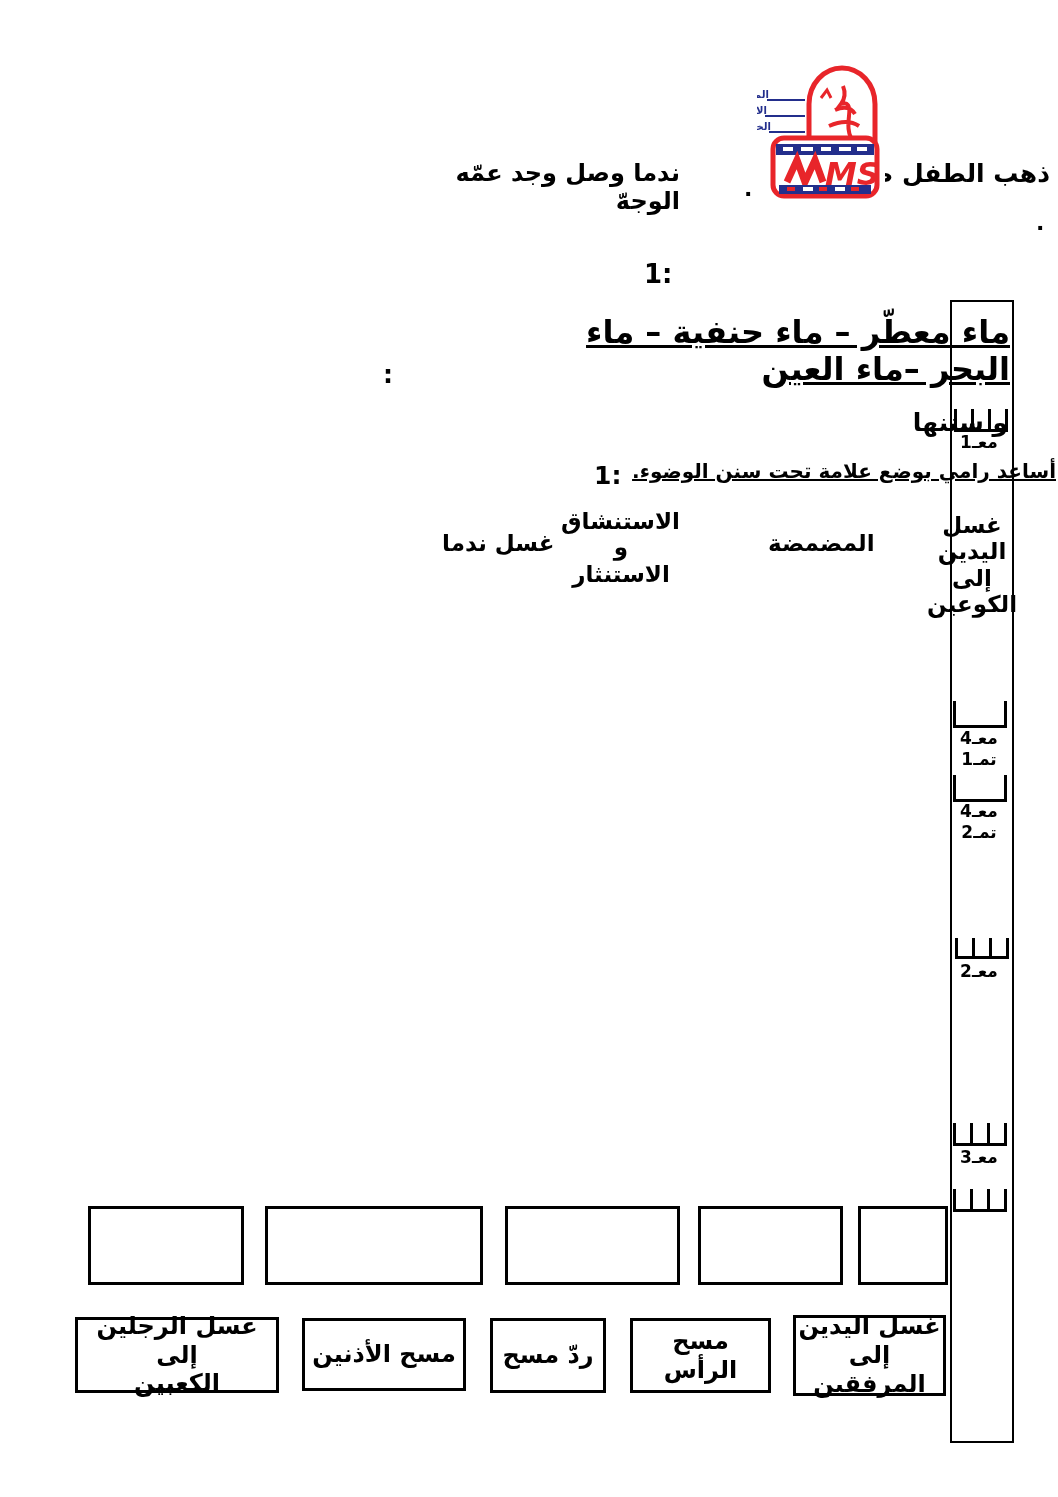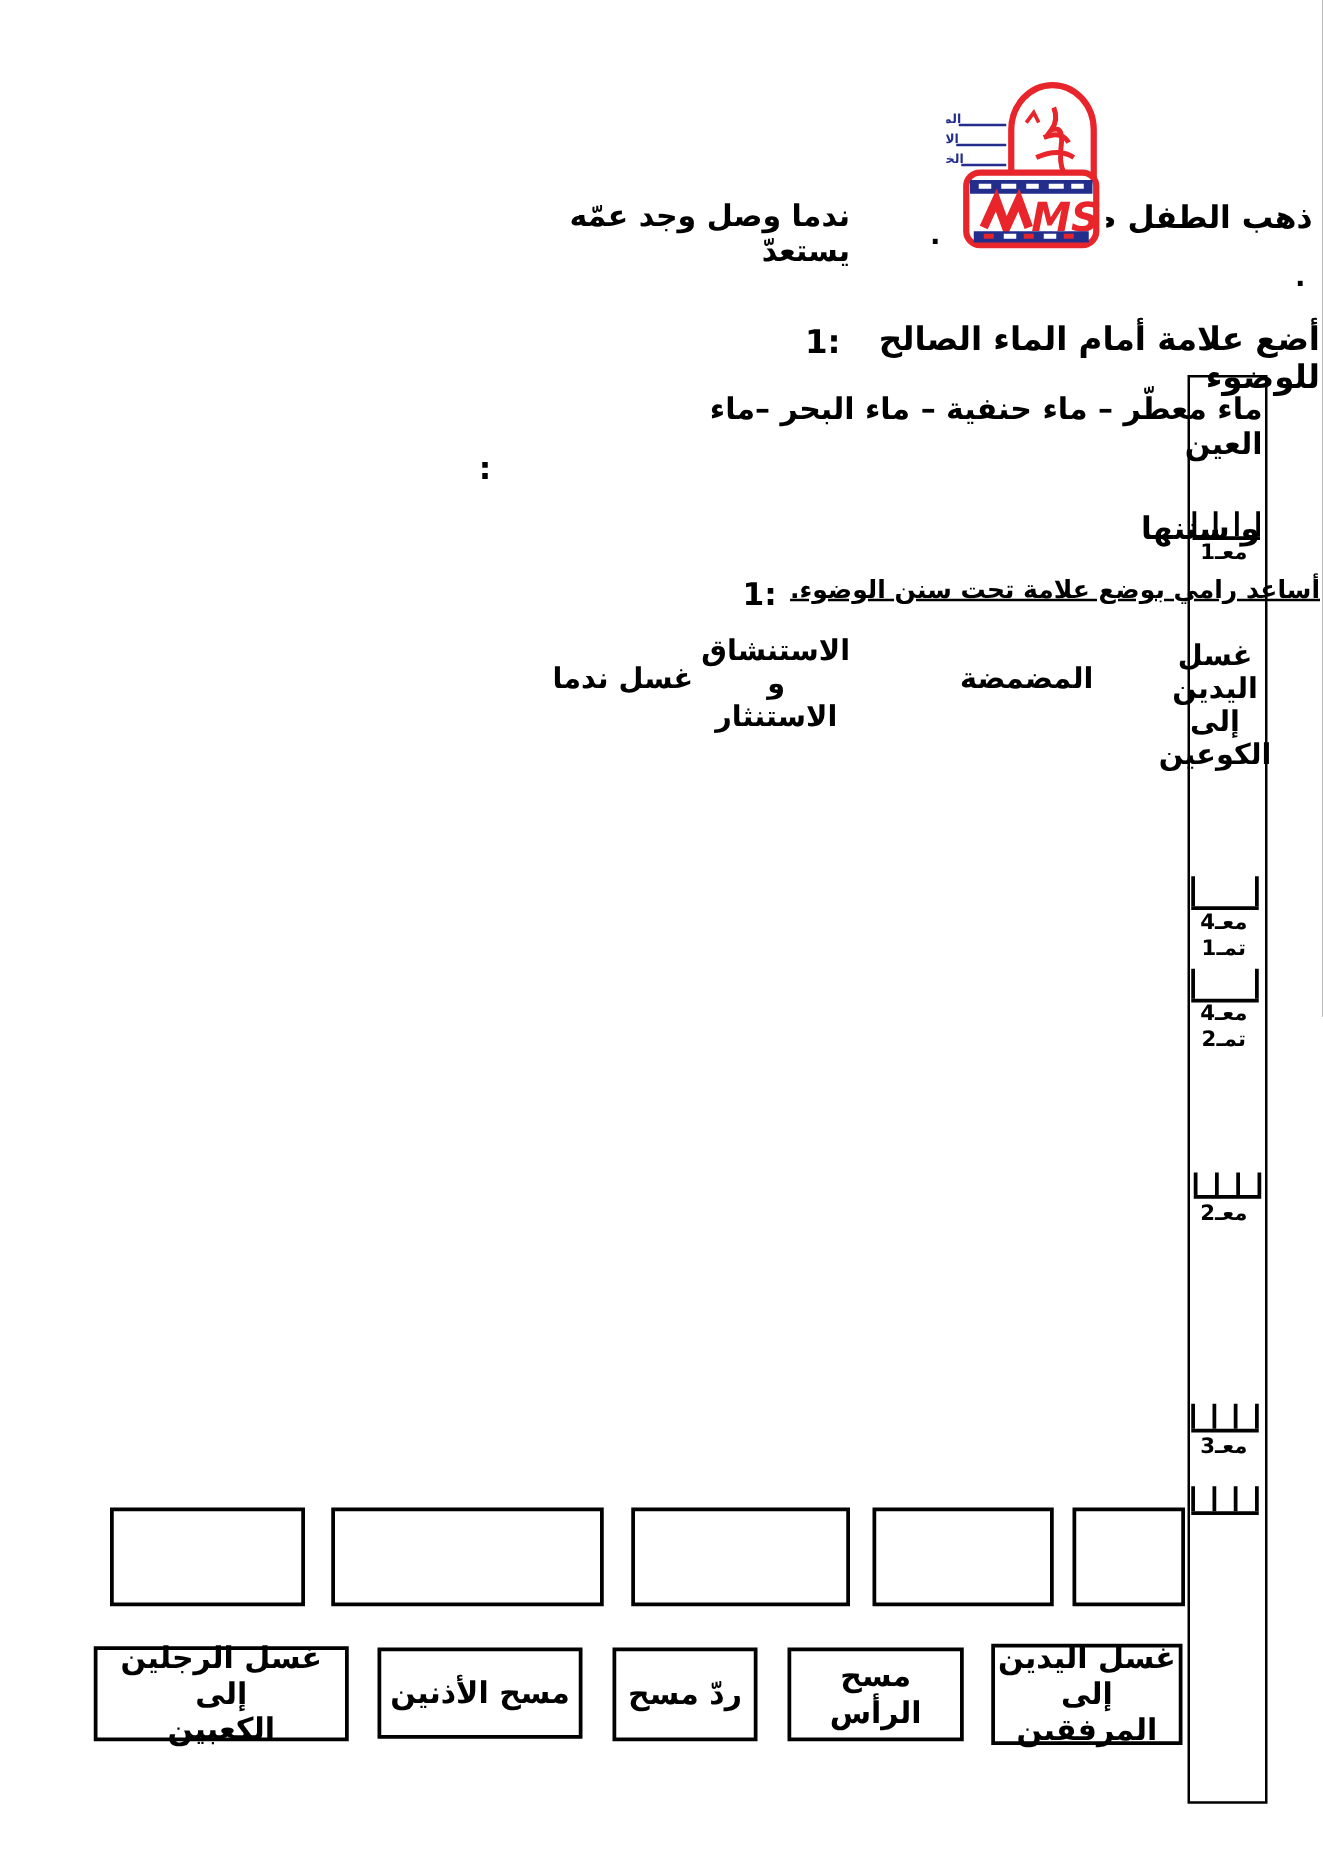--- a/index.html
+++ b/index.html
@@ -26,21 +26,21 @@
   #logo{position:absolute;left:757px;top:58px;width:128px;height:142px;background:#fff;z-index:7;}
   .dot{position:absolute;font-size:22px;font-weight:bold;z-index:2;}
   .txt{position:absolute;z-index:2;}
 </style>
 </head>
 <body>
 
 <div id="page">
 
   <div class="txt ar" style="right:8px;top:160px;font-size:25px;">ذهب الطفل صحبة</div>
-  <div class="txt ar" style="left:430px;top:160px;width:250px;font-size:24px;">ندما وصل وجد عمّه يستعدّ</div>
+  <div class="txt ar" style="left:430px;top:160px;width:250px;font-size:24px;">ندما وصل وجد عمّه الوجهّ</div>
   <div class="dot" style="left:744px;top:176px;">.</div>
   <div class="dot" style="left:1036px;top:210px;">.</div>
 
   <div id="logo">
     <svg width="128" height="142" viewBox="0 0 128 142">
 
       <path d="M52,92 L52,46 A33,36 0 0 1 118,46 L118,84" fill="none" stroke="#e8252a" stroke-width="5"></path>
 
       <path d="M86,28 q4,10 -2,18 q10,-4 8,12 q-2,14 2,22 M78,52 q14,-6 20,4 M72,68 q18,-8 30,0" fill="none" stroke="#e8252a" stroke-width="4"></path>
       <path d="M64,40 l6,-8 l4,8" fill="none" stroke="#e8252a" stroke-width="3"></path>
@@ -67,22 +67,21 @@
       <text x="12" y="40" font-size="10" font-weight="bold" fill="#232e8c" font-family="DejaVu Sans, sans-serif" direction="rtl">المدرسة</text>
       <text x="10" y="56" font-size="10" font-weight="bold" fill="#232e8c" font-family="DejaVu Sans, sans-serif" direction="rtl">الابتدائية</text>
       <text x="14" y="72" font-size="10" font-weight="bold" fill="#232e8c" font-family="DejaVu Sans, sans-serif" direction="rtl">الخاصة</text>
       <line x1="10" y1="42" x2="48" y2="42" stroke="#232e8c" stroke-width="2"></line>
       <line x1="8" y1="58" x2="48" y2="58" stroke="#232e8c" stroke-width="2"></line>
       <line x1="12" y1="74" x2="48" y2="74" stroke="#232e8c" stroke-width="2"></line>
     </svg>
   </div>
 
   <div class="txt" style="left:644px;top:259px;font-size:26px;font-weight:bold;">1:</div>
-  <div class="txt ar rt" style="left:672px;right:2px;top:258px;font-size:26px;">أضع علامة أمام الماء الصالح للوضوء</div>
-  <div class="txt ar rt" style="left:560px;right:48px;top:314px;font-size:24px;">ماء معطّر – ماء حنفية – ماء البحر –ماء العين</div>
+  <div class="txt ar rt" style="left:560px;right:48px;top:314px;font-size:32px;text-decoration:underline;">ماء معطّر – ماء حنفية – ماء البحر –ماء العين</div>
 
   <div class="txt" style="left:383px;top:360px;font-size:25px;font-weight:bold;">:</div>
   <div class="txt ar" style="right:50px;top:409px;font-size:25px;">و سننها</div>
 
   <div class="txt" style="left:594px;top:461px;font-size:25px;font-weight:bold;">1:</div>
   <div class="txt ar rt" style="left:622px;right:2px;top:460px;font-size:20px;text-decoration:underline;">أساعد رامي بوضع علامة تحت سنن الوضوء.</div>
 
   <div class="txt ar ctr pre" style="right:25px;top:512px;width:122px;font-size:23px;z-index:3;">غسل اليدين
 إلى الكوعين</div>
   <div class="txt ar" style="left:768px;top:530px;font-size:23px;">المضمضة</div>

